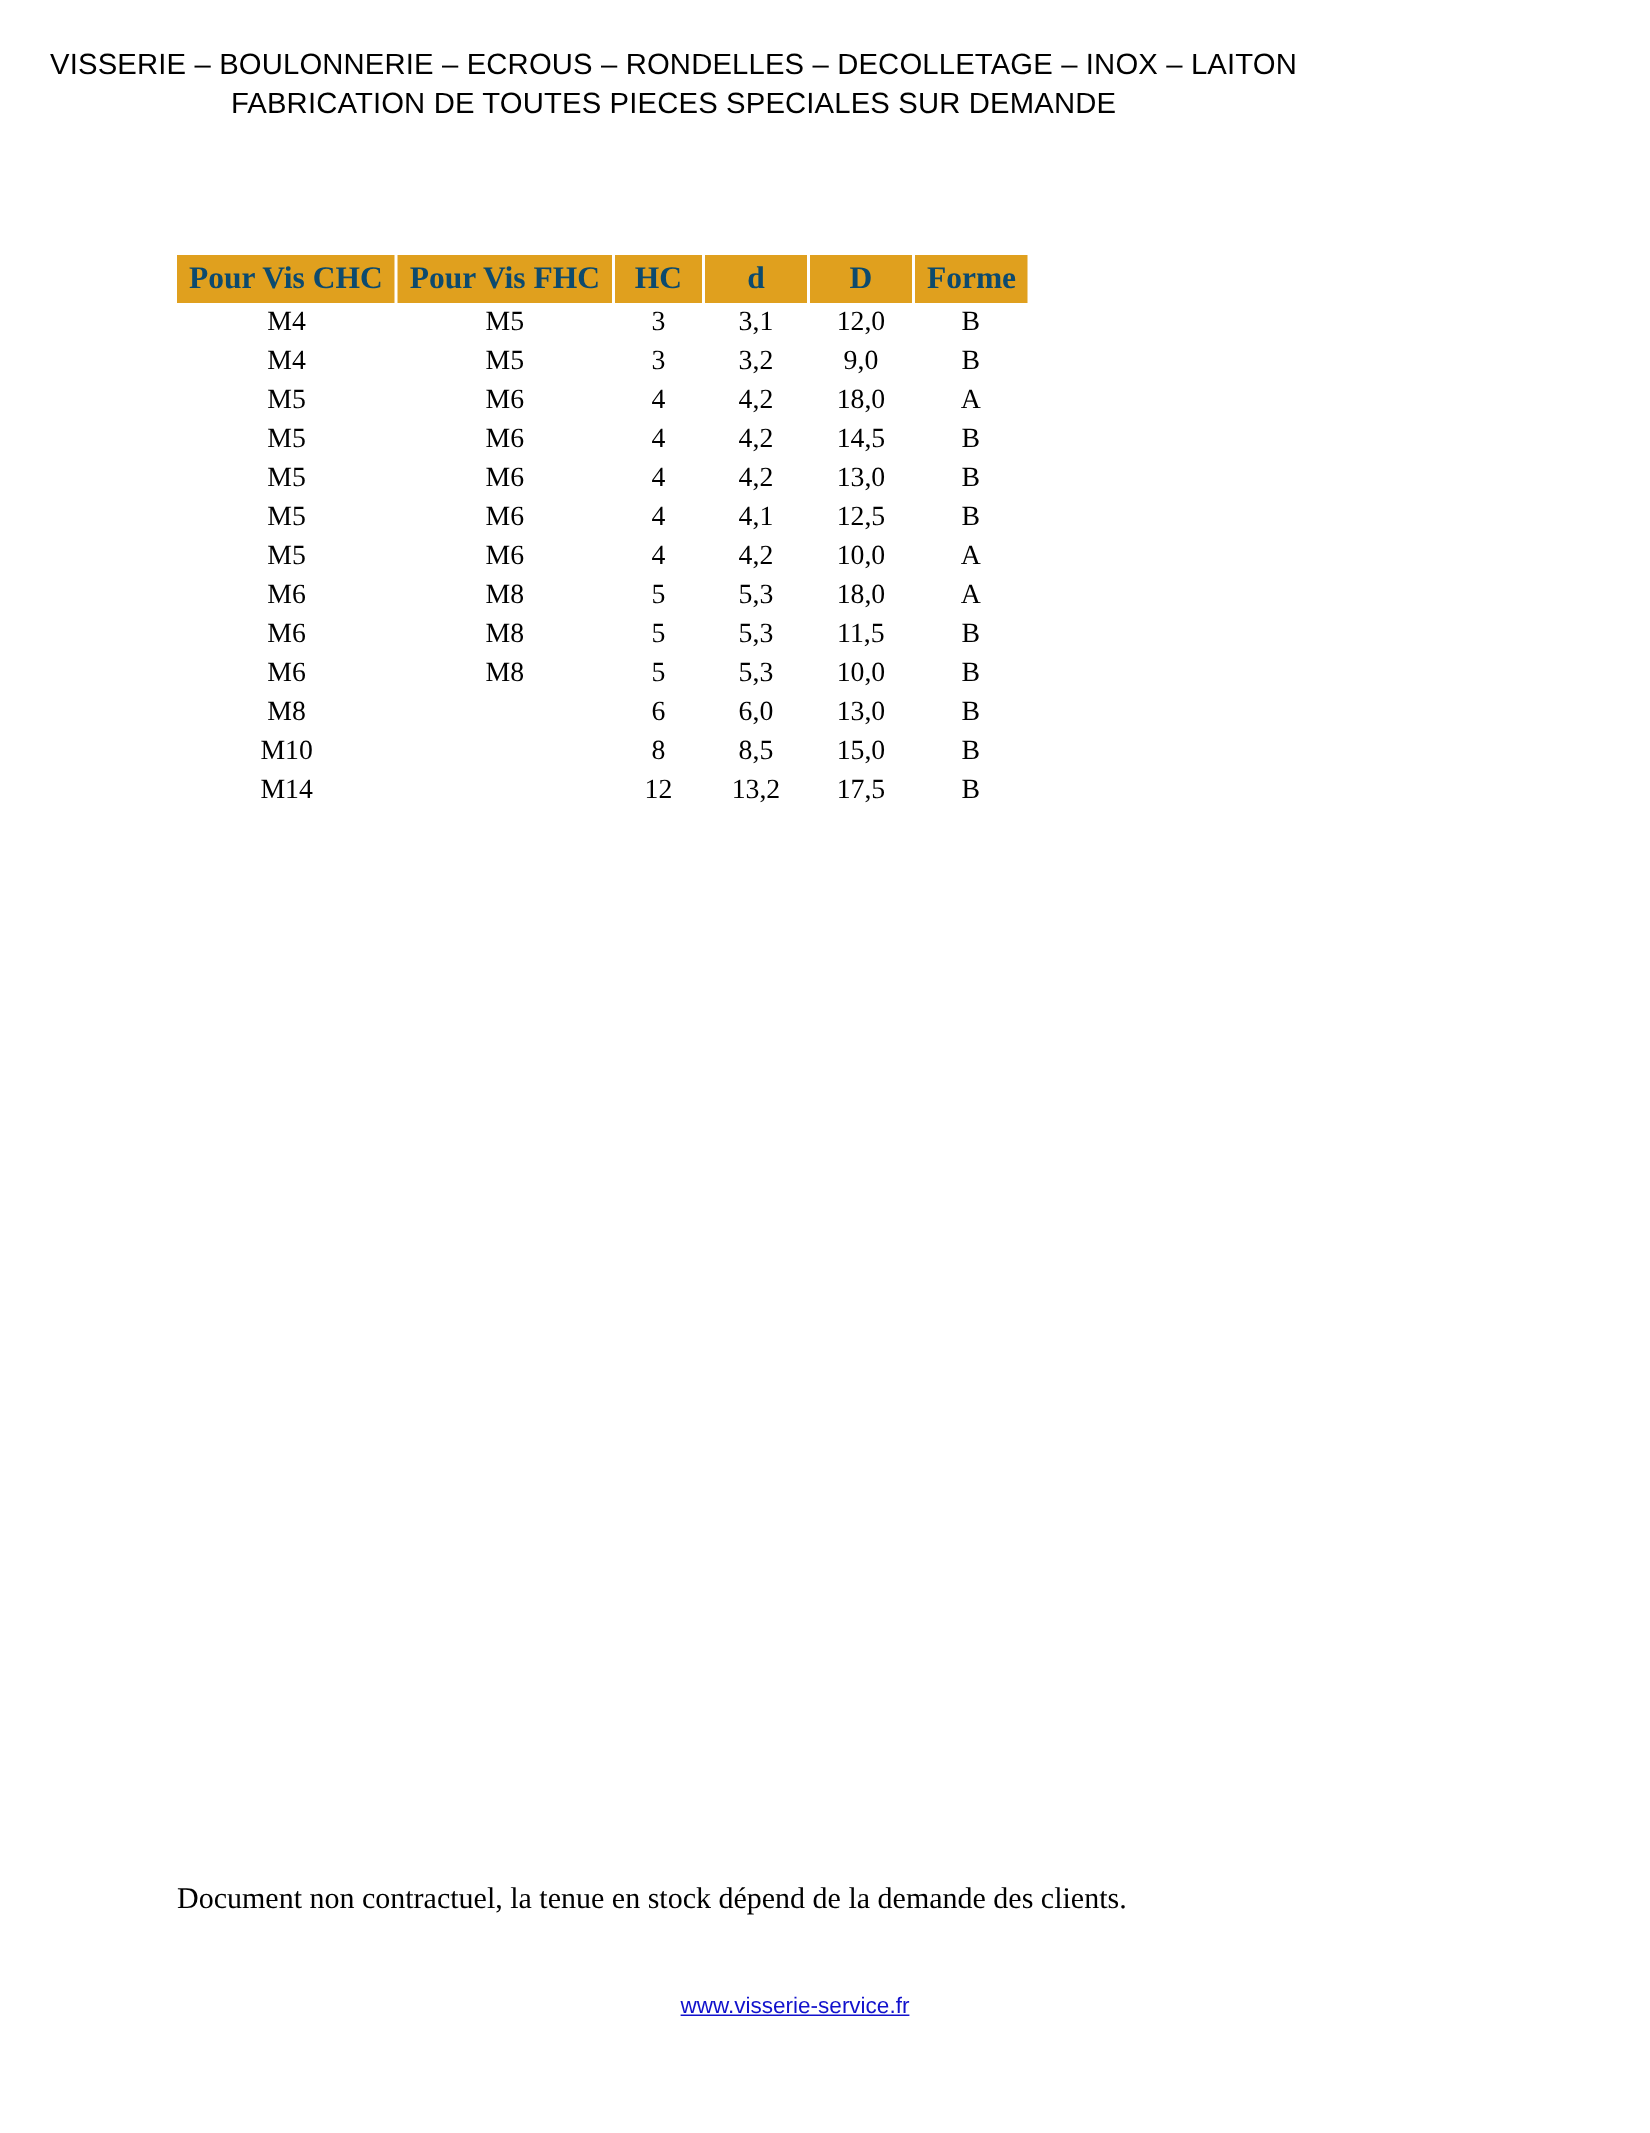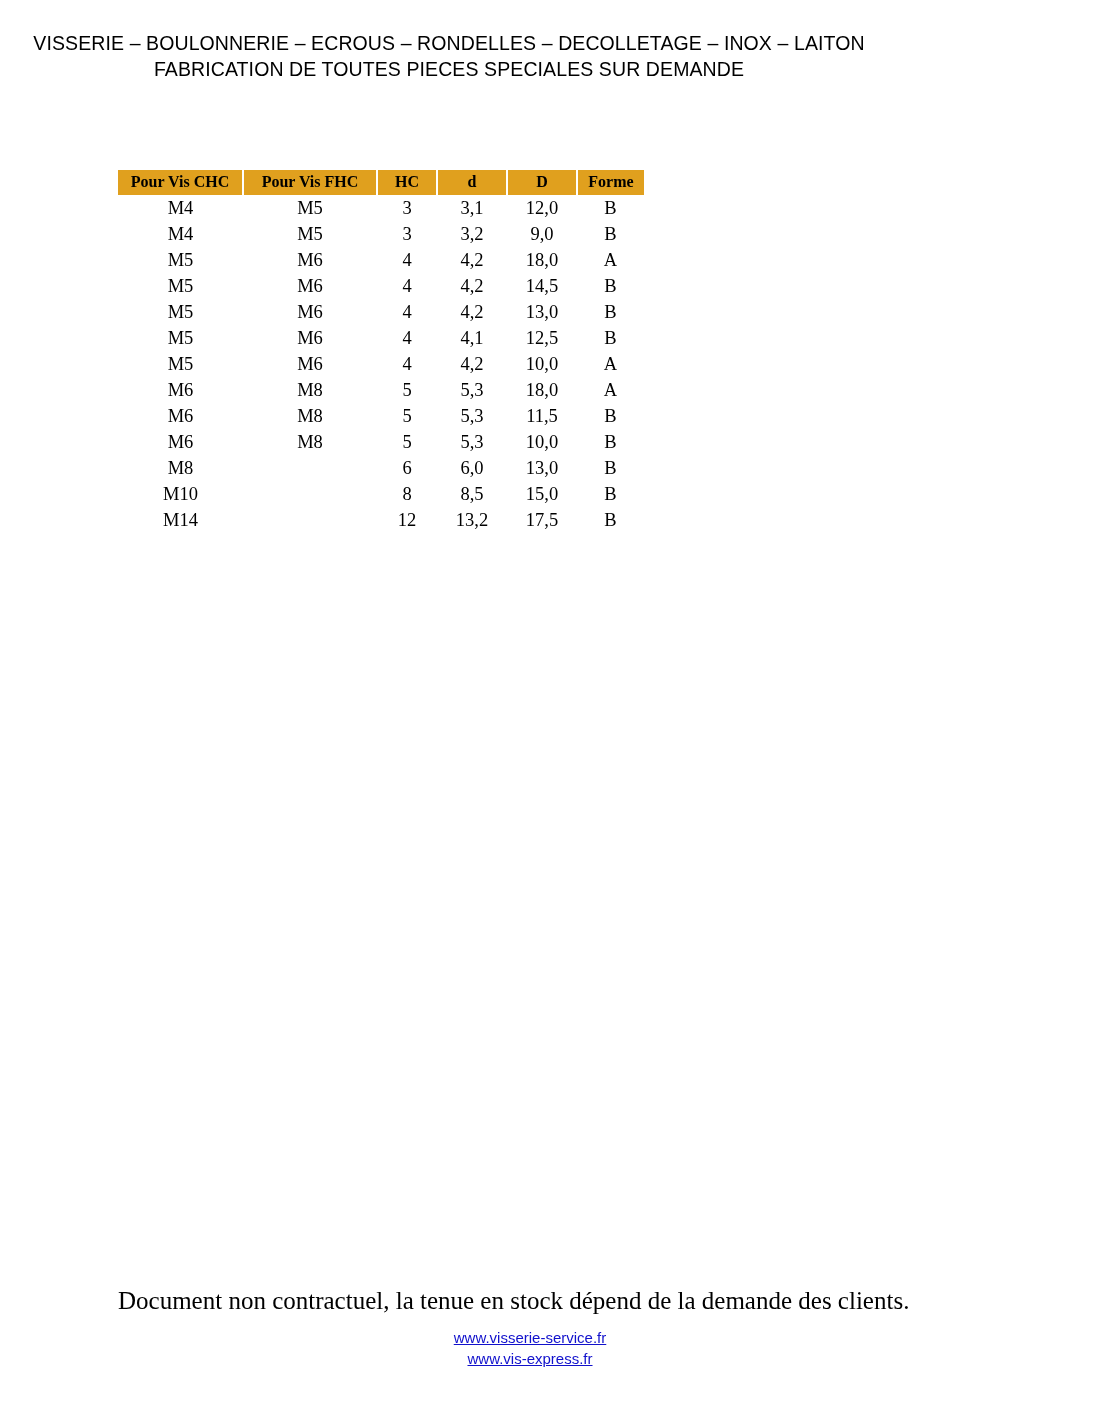--- a/index.html
+++ b/index.html
@@ -38,23 +38,23 @@
     position: absolute;
     top: 170px;
     left: 118px;
     border-collapse: collapse;
     font-family: "Liberation Serif", serif;
     font-size: 18.5px;
     color: #000000;
   }
   table.spec thead th {
     background: #e0a01e;
-    color: #000000;
+    color: #0c4a6e;
     font-weight: bold;
-    font-size: 16px;
+    font-size: 21px;
     text-align: center;
     padding: 3px 8px 4px 8px;
     border-right: 2px solid #ffffff;
     white-space: nowrap;
     font-family: Liberation Serif, serif;
   }
   table.spec thead th:last-child {
     border-right: none;
   }
   table.spec tbody td {
@@ -68,23 +68,22 @@
   .col-hc  { min-width: 42px; margin-left: 32px; }
   .col-d   { min-width: 52px; }
   .col-D   { min-width: 52px; }
   .col-forme { min-width: 50px; }
 
   .note {
     position: absolute;
     top: 1255px;
     left: 118px;
     font-family: "Liberation Serif", serif;
-    font-size: 25px;
+    font-size: 20px;
     color: #000000;
-    margin-top: 32px;
   }
   .links {
     position: absolute;
     top: 1327px;
     left: 0;
     width: 1060px;
     text-align: center;
     font-family: "Liberation Sans", sans-serif;
     font-size: 15px;
     line-height: 21px;
@@ -221,16 +220,15 @@
         <td>17,5</td>
         <td>B</td>
       </tr>
     </tbody>
   </table>
 
   <div class="note">Document non contractuel, la tenue en stock dépend de la demande des clients.</div>
 
   <div class="links">
     <a href="#">www.visserie-service.fr</a>
-    <a href="#">www.vis-express.fr</a>
   </div>
 
 </div>
 
 </body></html>

